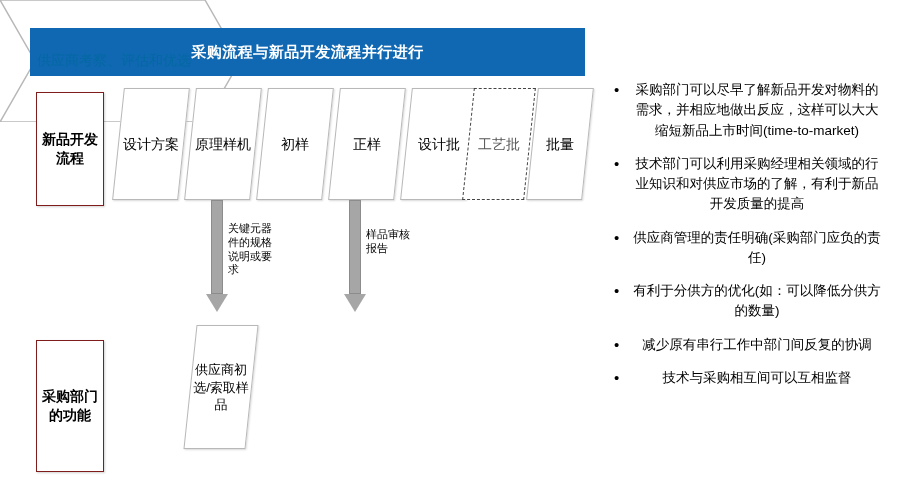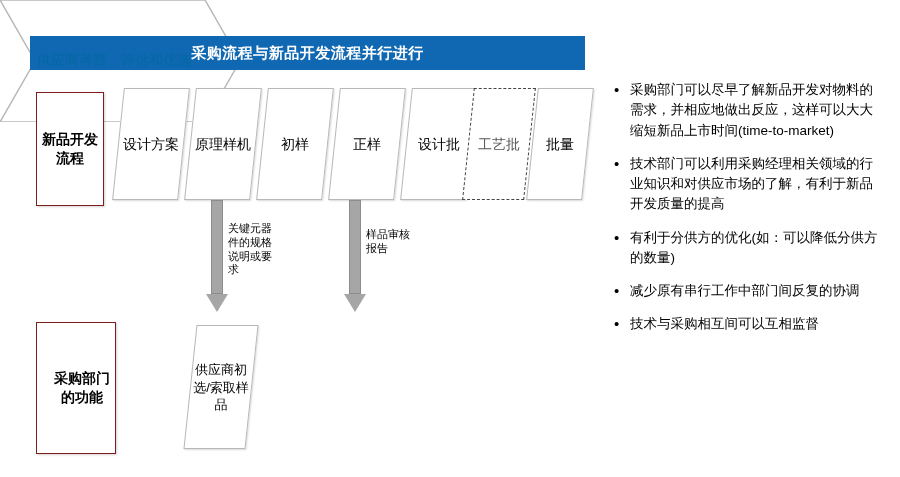--- a/index.html
+++ b/index.html
@@ -25,40 +25,40 @@
     position: absolute;
     background: #1068B2;
     color: #ffffff;
     font-weight: bold;
     font-size: 15px;
     display: flex;
     align-items: center;
     justify-content: center;
     letter-spacing: 0.5px;
   }
-  .hdr-left  { left: 30px;  top: 36px; width: 555px; height: 34px; }
+  .hdr-left  { left: 30px;  top: 28px; width: 555px; height: 48px; }
   .hdr-right { left: 608px; top: 28px; width: 262px; height: 34px; }
 
   
   .side-label {
     position: absolute;
     border: 1px solid #7f1d1d;
     background: #ffffff;
     display: flex;
     align-items: center;
     justify-content: center;
     text-align: center;
     font-weight: bold;
     font-size: 14px;
     color: #000000;
     line-height: 1.35;
     box-shadow: 1px 1px 2px rgba(0,0,0,0.18);
   }
   .side-label-top { left: 36px; top: 92px; width: 66px; height: 112px; }
-  .side-label-bot { left: 36px; top: 322px; width: 66px; height: 130px; padding-left: 12px; }
+  .side-label-bot { left: 36px; top: 340px; width: 66px; height: 130px; }
 
   
   .proc {
     position: absolute;
     top: 88px;
     height: 110px;
     background: #ffffff;
     border: 1px solid #b8b8b8;
     box-shadow: 1px 1px 2px rgba(0,0,0,0.15);
     display: flex;
@@ -147,20 +147,21 @@
     top: 80px;
     width: 272px;
     font-size: 13.5px;
     color: #000000;
     line-height: 1.5;
   }
   .bullet {
     position: relative;
     padding-left: 18px;
     margin-bottom: 13px;
+    text-align: center;
   }
   .bullet::before {
     content: "\2022";
     position: absolute;
     left: 2px;
     top: -1px;
     font-size: 15px;
     color: #000000;
   }
 </style>
@@ -221,18 +222,19 @@
   <div class="bot-chevron">
     <svg width="240" height="122" viewBox="0 0 240 122">
       <polygon points="0,0 205,0 240,61 205,122 0,122 35,61" fill="#ffffff" stroke="#b8b8b8" stroke-width="1.5"></polygon>
     </svg>
     <div class="chev-text">供应商考察、评估和优选</div>
   </div>
 
   <div class="bullets">
     <div class="bullet">采购部门可以尽早了解新品开发对物料的需求，并相应地做出反应，这样可以大大缩短新品上市时间(time-to-market)</div>
     <div class="bullet">技术部门可以利用采购经理相关领域的行业知识和对供应市场的了解，有利于新品开发质量的提高</div>
+    <div class="bullet">供应商管理的责任明确(采购部门应负的责任)</div>
     <div class="bullet">有利于分供方的优化(如：可以降低分供方的数量)</div>
     <div class="bullet">减少原有串行工作中部门间反复的协调</div>
     <div class="bullet">技术与采购相互间可以互相监督</div>
   </div>
 
 </div>
 
 </body></html>

